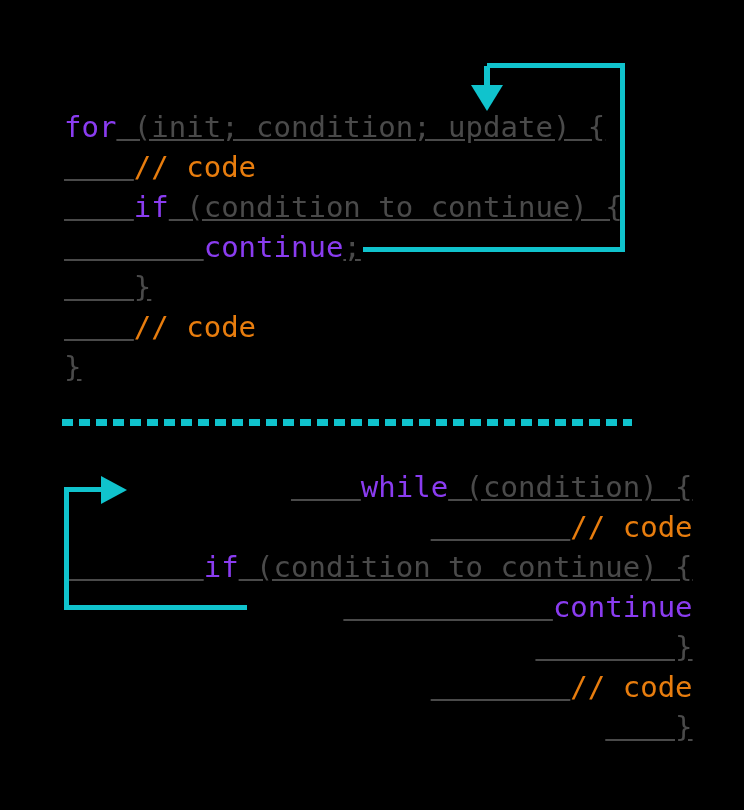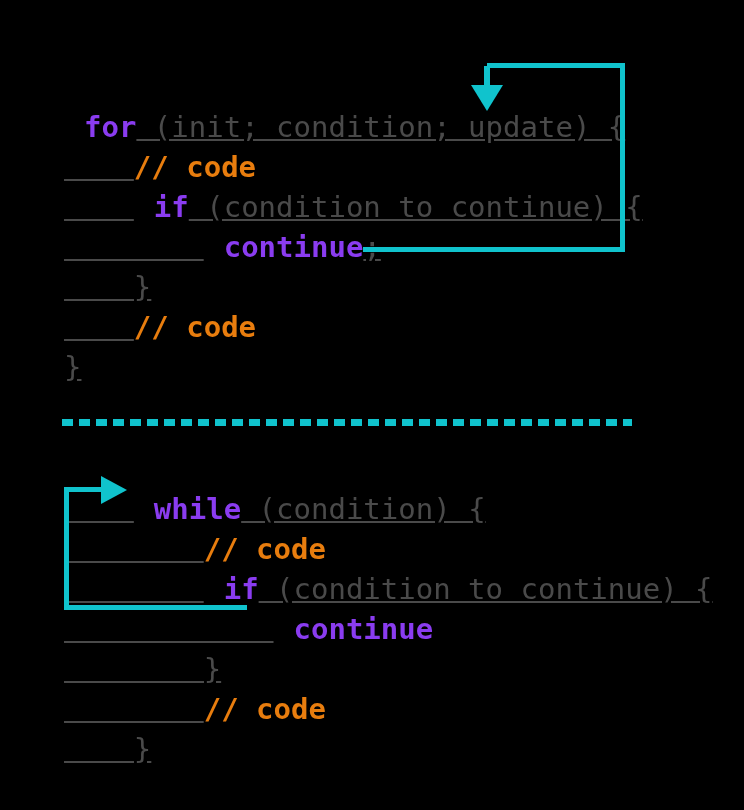--- a/index.html
+++ b/index.html
@@ -17,23 +17,23 @@
     overflow:hidden;
     font-family:"DejaVu Sans Mono","Liberation Mono",monospace;
   }
   .code-block{
     position:absolute;
     font-size:29px;
     line-height:40px;
     white-space:pre;
   }
   .code-line{white-space:pre;}
-  .tok-kw{color:var(--kw);font-weight:bold;margin-left:20px;}
+  .tok-kw{color:var(--kw);font-weight:normal;}
   .tok-plain{color:var(--plain);text-decoration:underline;}
-  .tok-comment{color:var(--comment);font-weight:bold;}
+  .tok-comment{color:var(--comment);font-weight:normal;}
 
   .arrow-seg{position:absolute;background:var(--accent);}
   .tri{position:absolute;width:0;height:0;}
   .tri-down{
     border-left:16px solid transparent;
     border-right:16px solid transparent;
     border-top:26px solid var(--accent);
   }
   .tri-right{
     border-top:14px solid transparent;
@@ -55,21 +55,21 @@
   #for-arrow-stub-vertical{left:484px;top:66px;width:6px;height:20px;}
   #for-arrowhead{left:471px;top:85px;}
 
   
   #while-arrow-left-vertical{left:64px;top:489px;width:5px;height:121px;}
   #while-arrow-stub-horizontal{left:64px;top:487px;width:38px;height:5px;}
   #while-arrowhead{left:101px;top:476px;}
   #while-arrow-from-continue{left:64px;top:605px;width:183px;height:5px;}
 
   #for-code-block{left:64px;top:107px;}
-  #while-code-block{left:64px;top:489px;}
+  #while-code-block{left:64px;top:467px;text-align:right;}
 </style>
 </head>
 <body>
 
 <div id="canvas">
 
   <div id="for-code-block" class="code-block"><div class="code-line"><span class="tok-kw">for</span><span class="tok-plain"> (init; condition; update) {</span></div><div class="code-line"><span class="tok-plain">    </span><span class="tok-comment">// code</span></div><div class="code-line"><span class="tok-plain">    </span><span class="tok-kw">if</span><span class="tok-plain"> (condition to continue) {</span></div><div class="code-line"><span class="tok-plain">        </span><span class="tok-kw">continue</span><span class="tok-plain">;</span></div><div class="code-line"><span class="tok-plain">    }</span></div><div class="code-line"><span class="tok-plain">    </span><span class="tok-comment">// code</span></div><div class="code-line"><span class="tok-plain">}</span></div></div>
 
   <div id="for-arrow-from-continue" class="arrow-seg"></div>
   <div id="for-arrow-right-vertical" class="arrow-seg"></div>

